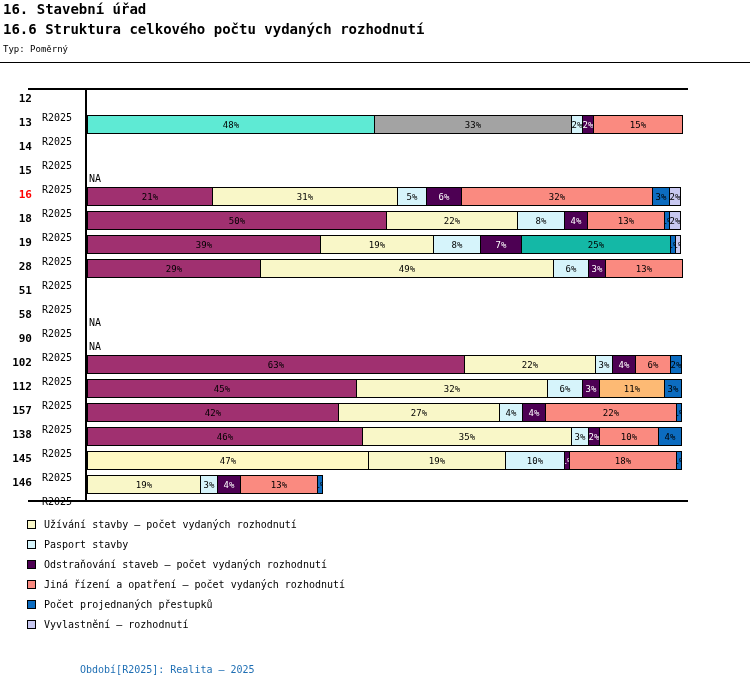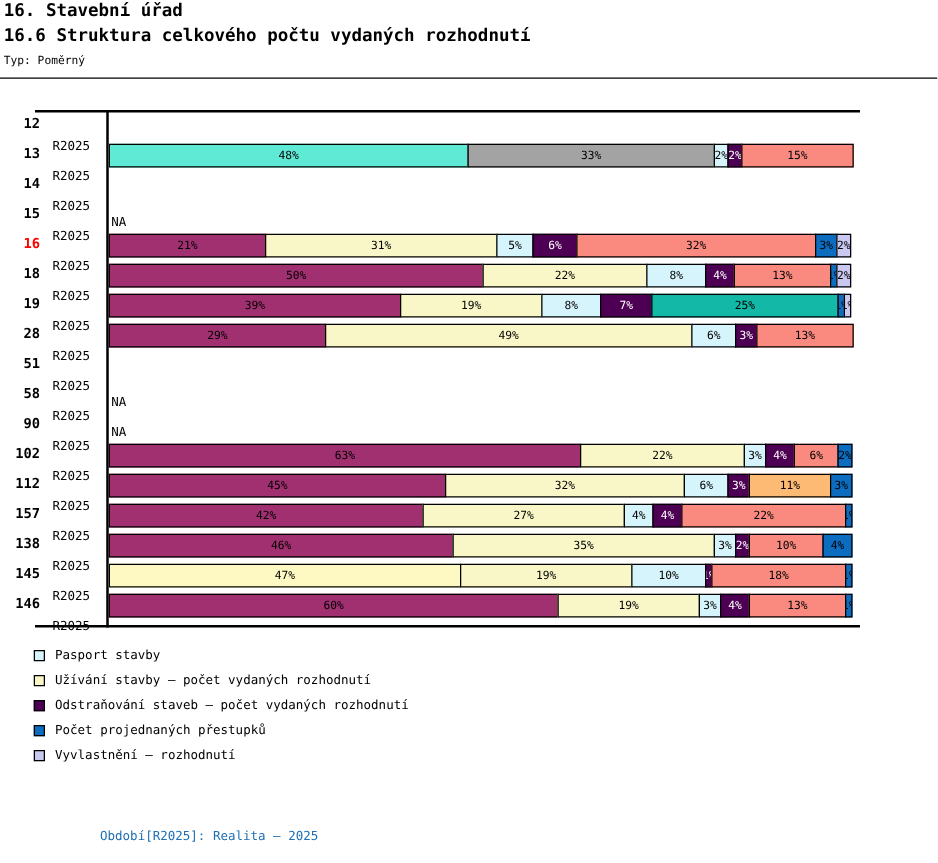--- a/index.html
+++ b/index.html
@@ -296,34 +296,34 @@
             <div class="seg" style="background: rgb(214, 244, 251); width: 10%;">10%</div>
             <div class="seg dark" style="background: rgb(77, 0, 83); width: 1%;">1%</div>
             <div class="seg" style="background: rgb(250, 138, 128); width: 18%;">18%</div>
             <div class="seg" style="background: rgb(12, 108, 192); width: 1%;">1%</div>
           </div>
         </div>
         <div class="row" style="top: 384px;">
           <div class="idx">146</div>
           <div class="per">R2025</div>
           <div class="bar">
-            <div class="seg" style="background: rgb(160, 48, 112); width: 60%;">60%</div>
             <div class="seg" style="background: rgb(249, 247, 200); width: 19%;">19%</div>
             <div class="seg" style="background: rgb(214, 244, 251); width: 3%;">3%</div>
             <div class="seg dark" style="background: rgb(77, 0, 83); width: 4%;">4%</div>
             <div class="seg" style="background: rgb(250, 138, 128); width: 13%;">13%</div>
             <div class="seg" style="background: rgb(12, 108, 192); width: 1%;">1%</div>
           </div>
         </div>
       </div>
   </div>
 
   <div id="legend">
+      <div class="leg-item"><span class="leg-sw" style="background: rgb(249, 247, 200);"></span><span>Užívání stavby – počet vydaných rozhodnutí</span></div>
       <div class="leg-item"><span class="leg-sw" style="background: rgb(214, 244, 251);"></span><span>Pasport stavby</span></div>
-      <div class="leg-item"><span class="leg-sw" style="background: rgb(249, 247, 200);"></span><span>Užívání stavby – počet vydaných rozhodnutí</span></div>
       <div class="leg-item"><span class="leg-sw" style="background: rgb(77, 0, 83);"></span><span>Odstraňování staveb – počet vydaných rozhodnutí</span></div>
+      <div class="leg-item"><span class="leg-sw" style="background: rgb(250, 138, 128);"></span><span>Jiná řízení a opatření – počet vydaných rozhodnutí</span></div>
       <div class="leg-item"><span class="leg-sw" style="background: rgb(12, 108, 192);"></span><span>Počet projednaných přestupků</span></div>
       <div class="leg-item"><span class="leg-sw" style="background: rgb(200, 200, 240);"></span><span>Vyvlastnění – rozhodnutí</span></div>
     </div>
 
   <div id="footer">Období[R2025]: Realita – 2025</div>
 
 </div>
 
 </body></html>

